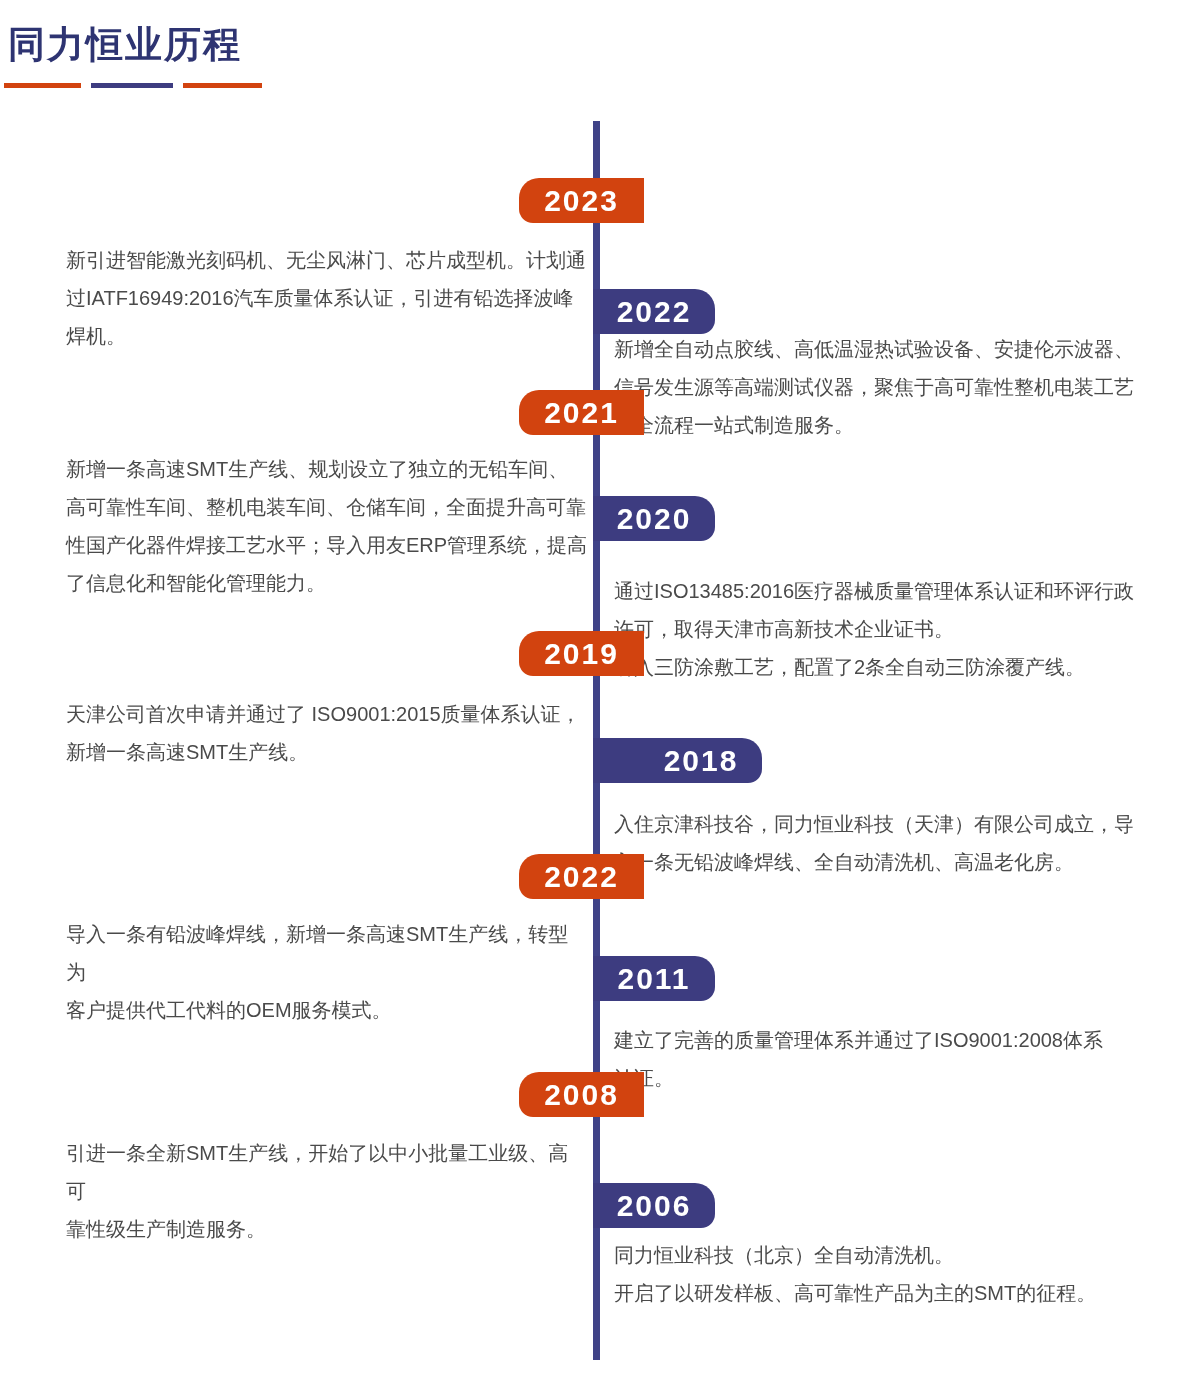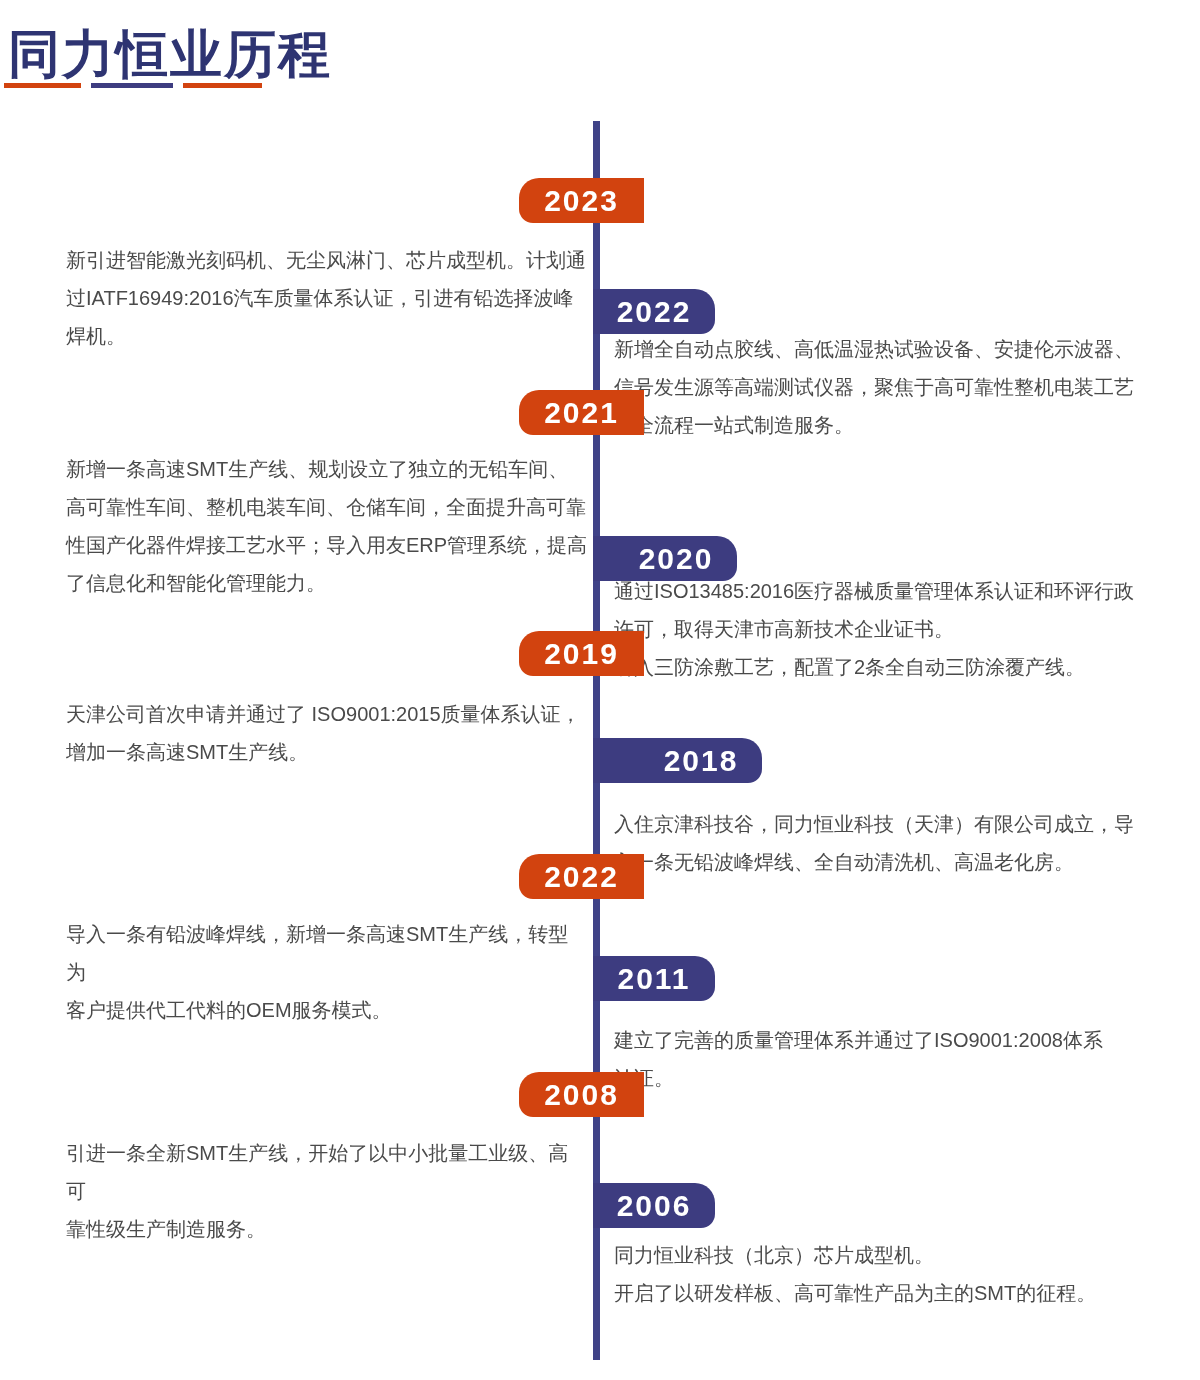--- a/index.html
+++ b/index.html
@@ -9,21 +9,21 @@
     height: 1380px;
     background: #ffffff;
     overflow: hidden;
     font-family: "Liberation Sans", "DejaVu Sans", sans-serif;
   }
   .page-title {
     position: absolute;
     left: 8px;
     top: 20px;
     margin: 0;
-    font-size: 52px;
+    font-size: 37px;
     font-weight: 700;
     letter-spacing: 2px;
     color: var(--title, #2e3472);
   }
   .title-underlines {
     position: absolute;
     left: 4px;
     top: 83px;
     display: flex;
     gap: 10px;
@@ -94,36 +94,36 @@
 焊机。</div>
       <div class="badge right" style="top: 289px;">2022</div>
       <div class="entry-text right" style="top: 330px;">新增全自动点胶线、高低温湿热试验设备、安捷伦示波器、
 信号发生源等高端测试仪器，聚焦于高可靠性整机电装工艺
 和全流程一站式制造服务。</div>
       <div class="badge left" style="top: 390px;">2021</div>
       <div class="entry-text left" style="top: 450px;">新增一条高速SMT生产线、规划设立了独立的无铅车间、
 高可靠性车间、整机电装车间、仓储车间，全面提升高可靠
 性国产化器件焊接工艺水平；导入用友ERP管理系统，提高
 了信息化和智能化管理能力。</div>
-      <div class="badge right" style="top: 536px; padding-left: 22px;">2020</div>
+      <div class="badge right" style="top: 496px;">2020</div>
       <div class="entry-text right" style="top: 572px;">通过ISO13485:2016医疗器械质量管理体系认证和环评行政
 许可，取得天津市高新技术企业证书。
 引入三防涂敷工艺，配置了2条全自动三防涂覆产线。</div>
       <div class="badge left" style="top: 631px;">2019</div>
       <div class="entry-text left" style="top: 695px;">天津公司首次申请并通过了 ISO9001:2015质量体系认证，
-增加一条高速SMT生产线。</div>
+新增一条高速SMT生产线。</div>
       <div class="badge right" style="top: 738px; padding-left: 47px;">2018</div>
       <div class="entry-text right" style="top: 805px;">入住京津科技谷，同力恒业科技（天津）有限公司成立，导
 入一条无铅波峰焊线、全自动清洗机、高温老化房。</div>
       <div class="badge left" style="top: 854px;">2022</div>
       <div class="entry-text left" style="top: 915px;">导入一条有铅波峰焊线，新增一条高速SMT生产线，转型为
 客户提供代工代料的OEM服务模式。</div>
       <div class="badge right" style="top: 956px;">2011</div>
       <div class="entry-text right" style="top: 1021px;">建立了完善的质量管理体系并通过了ISO9001:2008体系
 认证。</div>
       <div class="badge left" style="top: 1072px;">2008</div>
       <div class="entry-text left" style="top: 1134px;">引进一条全新SMT生产线，开始了以中小批量工业级、高可
 靠性级生产制造服务。</div>
       <div class="badge right" style="top: 1183px;">2006</div>
-      <div class="entry-text right" style="top: 1236px;">同力恒业科技（北京）芯片成型机。
+      <div class="entry-text right" style="top: 1236px;">同力恒业科技（北京）全自动清洗机。
 开启了以研发样板、高可靠性产品为主的SMT的征程。</div>
     </div>
 </div>
 
 </body></html>

